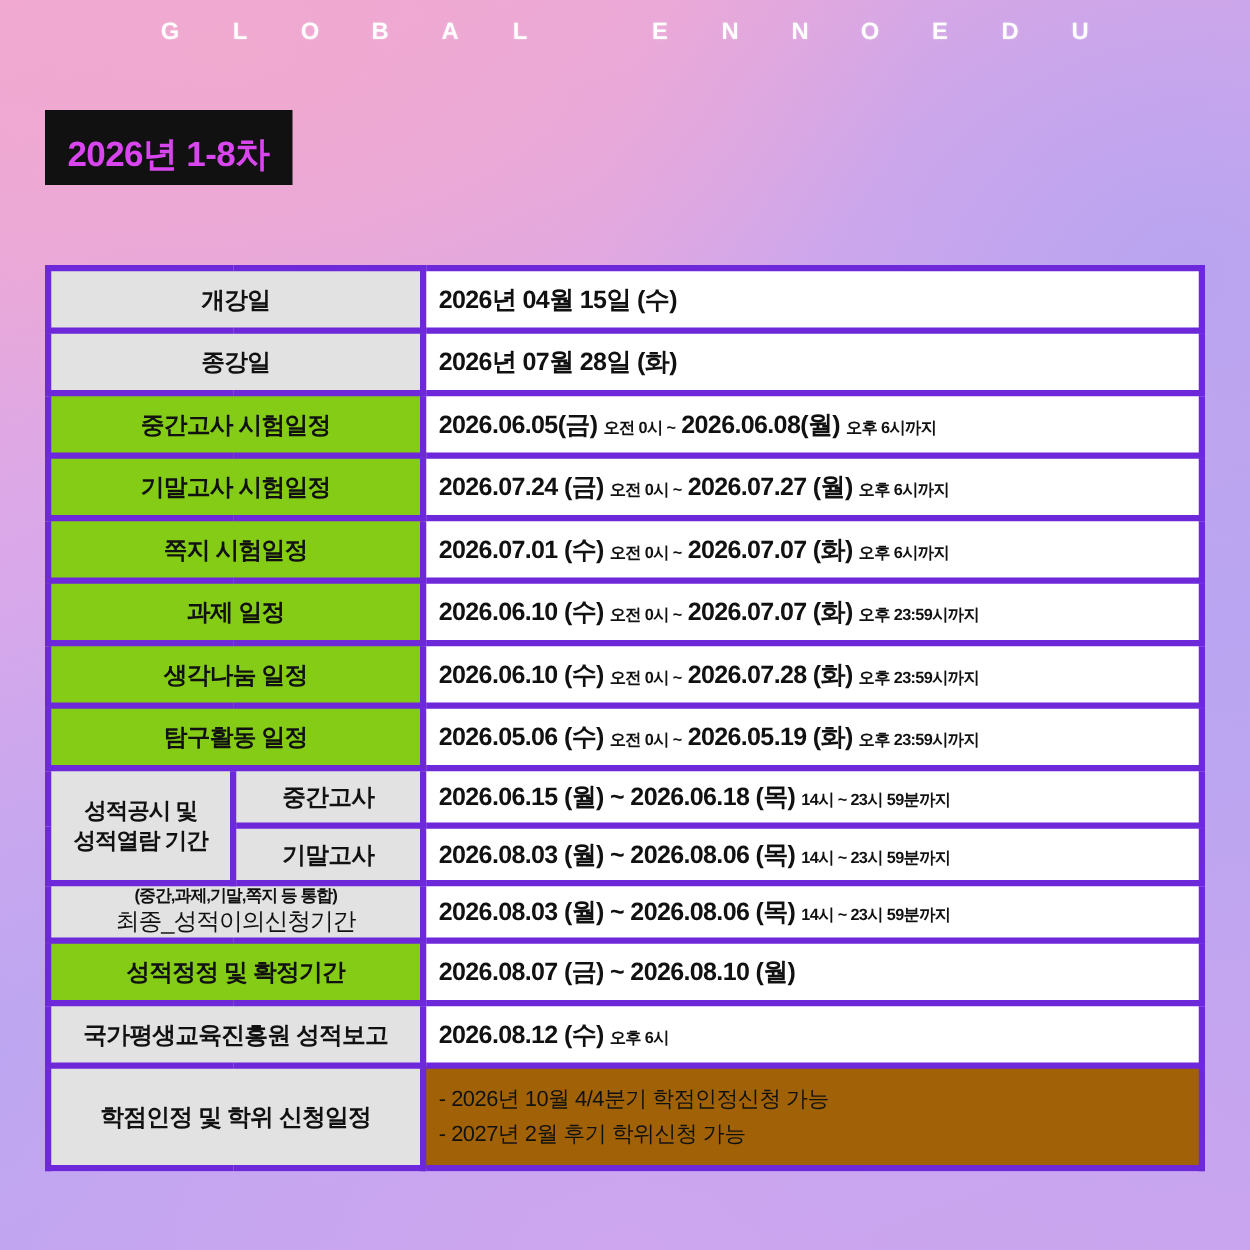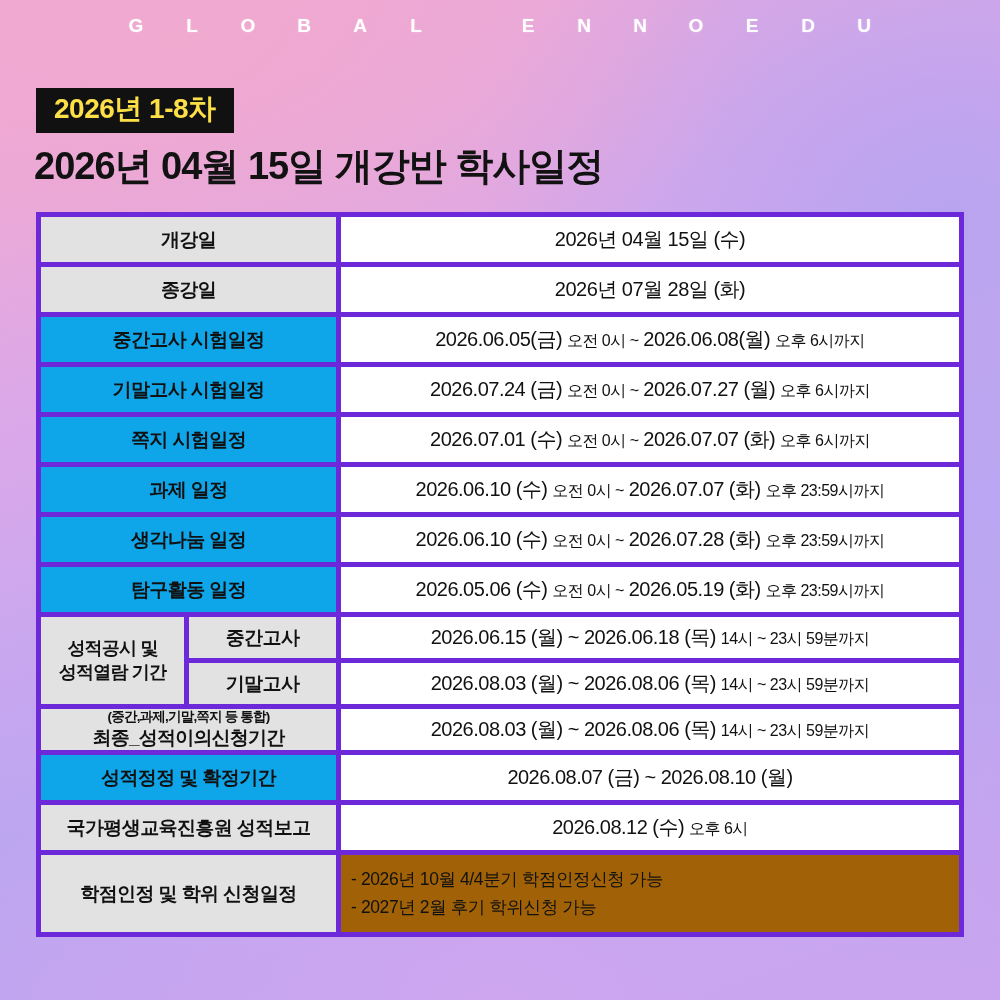--- a/index.html
+++ b/index.html
@@ -49,24 +49,24 @@
     text-align: center;
     text-shadow: 0 0 2px rgba(255,255,255,0.35);
   }
 
   
   #badge {
     position: absolute;
     top: 88px;
     left: 36px;
     background: #111111;
-    color: #fde047;
+    color: #d946ef;
     font-size: 28px;
     font-weight: 700;
-    padding: 6px 18px 8px 18px;
+    padding: 21px 18px 8px 18px;
     letter-spacing: -0.5px;
     line-height: 1.1;
   }
   #main-title {
     position: absolute;
     top: 145px;
     left: 34px;
     color: #121212;
     font-size: 38px;
     font-weight: 700;
@@ -93,33 +93,33 @@
     color: #111111;
   }
   .lbl {
     background: #e2e2e2;
     text-align: center;
     font-weight: 700;
     font-size: 19px;
     letter-spacing: -0.6px;
   }
   .lbl-white {
-    background: #0ea5e9;
+    background: #84cc16;
     text-align: center;
   }
   .val {
     background: #ffffff;
-    text-align: center;
+    text-align: left;
     font-size: 19px;
     letter-spacing: -0.5px;
-    font-weight: 400;
+    font-weight: 700;
     padding-left: 14px;
   }
   .val .small {
-    font-size: 16px;
+    font-size: 13px;
     margin-top: 36px;
   }
   .val .big {
     font-size: 20px;
   }
   .row-h { height: 50px; }
   .row-h-sm { height: 46px; padding-left: 13px; }
 
   .sub-label {
     background: #e2e2e2;
@@ -141,21 +141,21 @@
     text-align: center;
     line-height: 1.25;
     letter-spacing: -0.8px;
   }
   .label-two-line .tiny {
     font-size: 13.5px;
     font-weight: 700;
   }
   .label-two-line .main {
     font-size: 19px;
-    font-weight: 700;
+    font-weight: 400;
   }
   .multi-val {
     background: #a16207;
     font-size: 17.5px;
     line-height: 1.55;
     letter-spacing: -0.4px;
     padding: 8px 14px;
   }
 </style>
 </head>
@@ -176,21 +176,20 @@
       <span>N</span>
       <span>N</span>
       <span>O</span>
       <span>E</span>
       <span>D</span>
       <span>U</span>
     </div>
   </div>
 
   <div id="badge">2026년 1-8차</div>
-  <div id="main-title">2026년 04월 15일 개강반 학사일정</div>
 
   <table id="schedule-table">
     <colgroup>
       <col style="width:148px">
       <col style="width:152px">
       <col>
     </colgroup>
     <tbody>
 
       <tr class="row-h">

